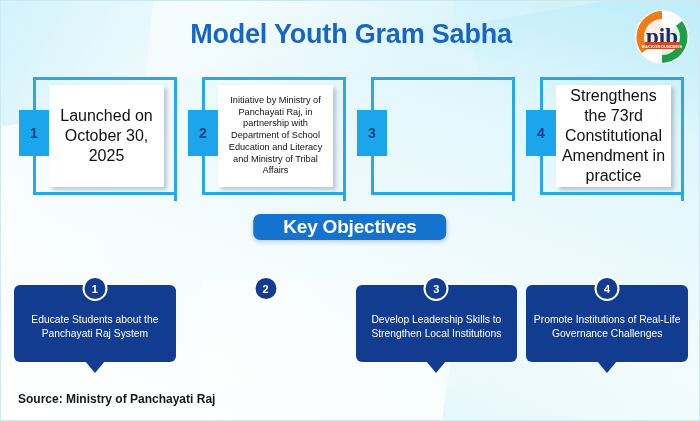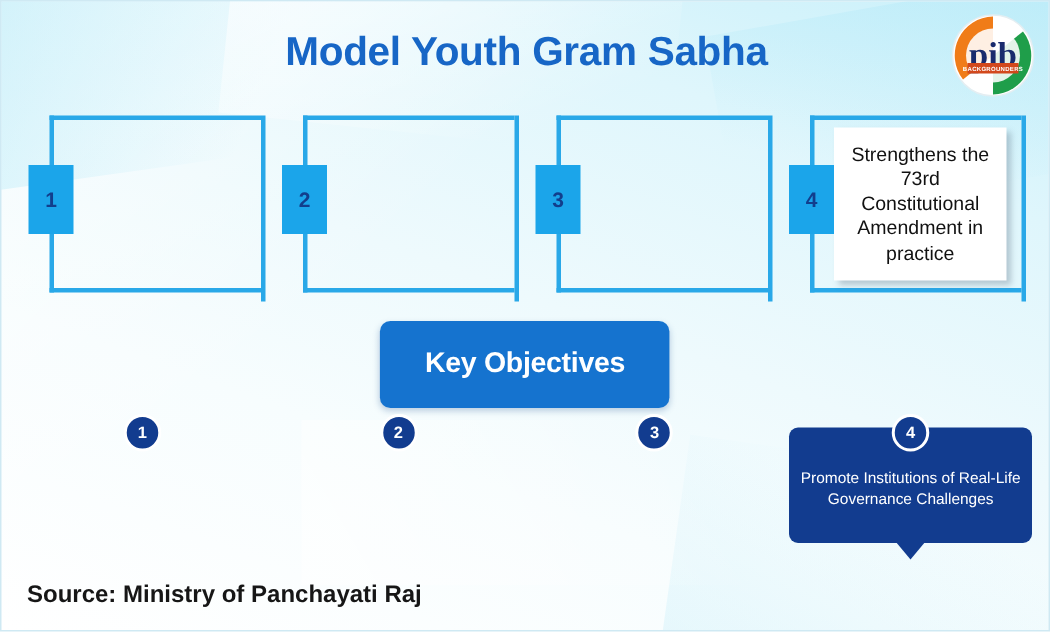--- a/index.html
+++ b/index.html
@@ -137,21 +137,21 @@
     padding: 3px 5px;
   }
 
   .feature-text {
     font-size: 9.2px;
     line-height: 1.28;
     color: #111111;
     text-align: center;
   }
   .feature-text.big {
-    font-size: 13px;
+    font-size: 16px;
     line-height: 1.26;
   }
 
   .feature-badge {
     position: absolute;
     left: 4px;
     top: 33px;
     width: 30px;
     height: 46px;
     background: #1ba5ea;
@@ -163,21 +163,21 @@
     font-weight: bold;
     z-index: 3;
   }
 
   
   .objectives-banner {
     position: absolute;
     top: 213px;
     left: 50%;
     transform: translateX(-50%);
-    padding: 18px 30px;
+    padding: 2px 30px;
     background: #1573cf;
     border-radius: 7px;
     color: #ffffff;
     font-size: 19px;
     font-weight: bold;
     letter-spacing: -0.2px;
     box-shadow: 0 2px 4px rgba(20,70,140,0.25);
   }
 
   
@@ -247,21 +247,21 @@
     align-items: center;
     justify-content: center;
     z-index: 4;
   }
 
   
   .source {
     position: absolute;
     bottom: 14px;
     left: 17px;
-    font-size: 16px;
+    font-size: 12px;
     font-weight: bold;
     color: #161616;
   }
 </style>
 </head>
 <body>
 
 <div id="infographic">
 
   <div class="facet facet-1"></div>
@@ -281,25 +281,31 @@
       <text x="28" y="35" text-anchor="middle" font-family="'Liberation Serif', serif" font-size="23" font-weight="bold" fill="#1a2b6d">pib</text>
       <rect x="11" y="33" width="34" height="7" fill="#d2481c"></rect>
       <text x="28" y="38.6" text-anchor="middle" font-family="'Liberation Sans', sans-serif" font-size="4" font-weight="bold" fill="#ffffff" letter-spacing="0.2">BACKGROUNDERS</text>
     </svg>
   </div>
 
   <div class="features">
 
     <div class="feature">
       <div class="bracket"></div>
+      <div class="feature-card">
+        <div class="feature-text big">Launched on October 30, 2025</div>
+      </div>
       <div class="feature-badge">1</div>
     </div>
 
     <div class="feature">
       <div class="bracket"></div>
+      <div class="feature-card">
+        <div class="feature-text">Initiative by Ministry of Panchayati Raj, in partnership with Department of School Education and Literacy and Ministry of Tribal Affairs</div>
+      </div>
       <div class="feature-badge">2</div>
     </div>
 
     <div class="feature">
       <div class="bracket"></div>
       <div class="feature-badge">3</div>
     </div>
 
     <div class="feature">
       <div class="bracket"></div>
@@ -309,28 +315,34 @@
       <div class="feature-badge">4</div>
     </div>
 
   </div>
 
   <div class="objectives-banner">Key Objectives</div>
 
   <div class="objectives">
 
     <div class="objective">
+      <div class="objective-body">
+        <div class="objective-text">Educate Students about the Panchayati Raj System</div>
+      </div>
       <div class="objective-badge">1</div>
     </div>
 
     <div class="objective">
       <div class="objective-badge">2</div>
     </div>
 
     <div class="objective">
+      <div class="objective-body">
+        <div class="objective-text">Develop Leadership Skills to Strengthen Local Institutions</div>
+      </div>
       <div class="objective-badge">3</div>
     </div>
 
     <div class="objective">
       <div class="objective-body">
         <div class="objective-text">Promote Institutions of Real-Life Governance Challenges</div>
       </div>
       <div class="objective-badge">4</div>
     </div>
 

